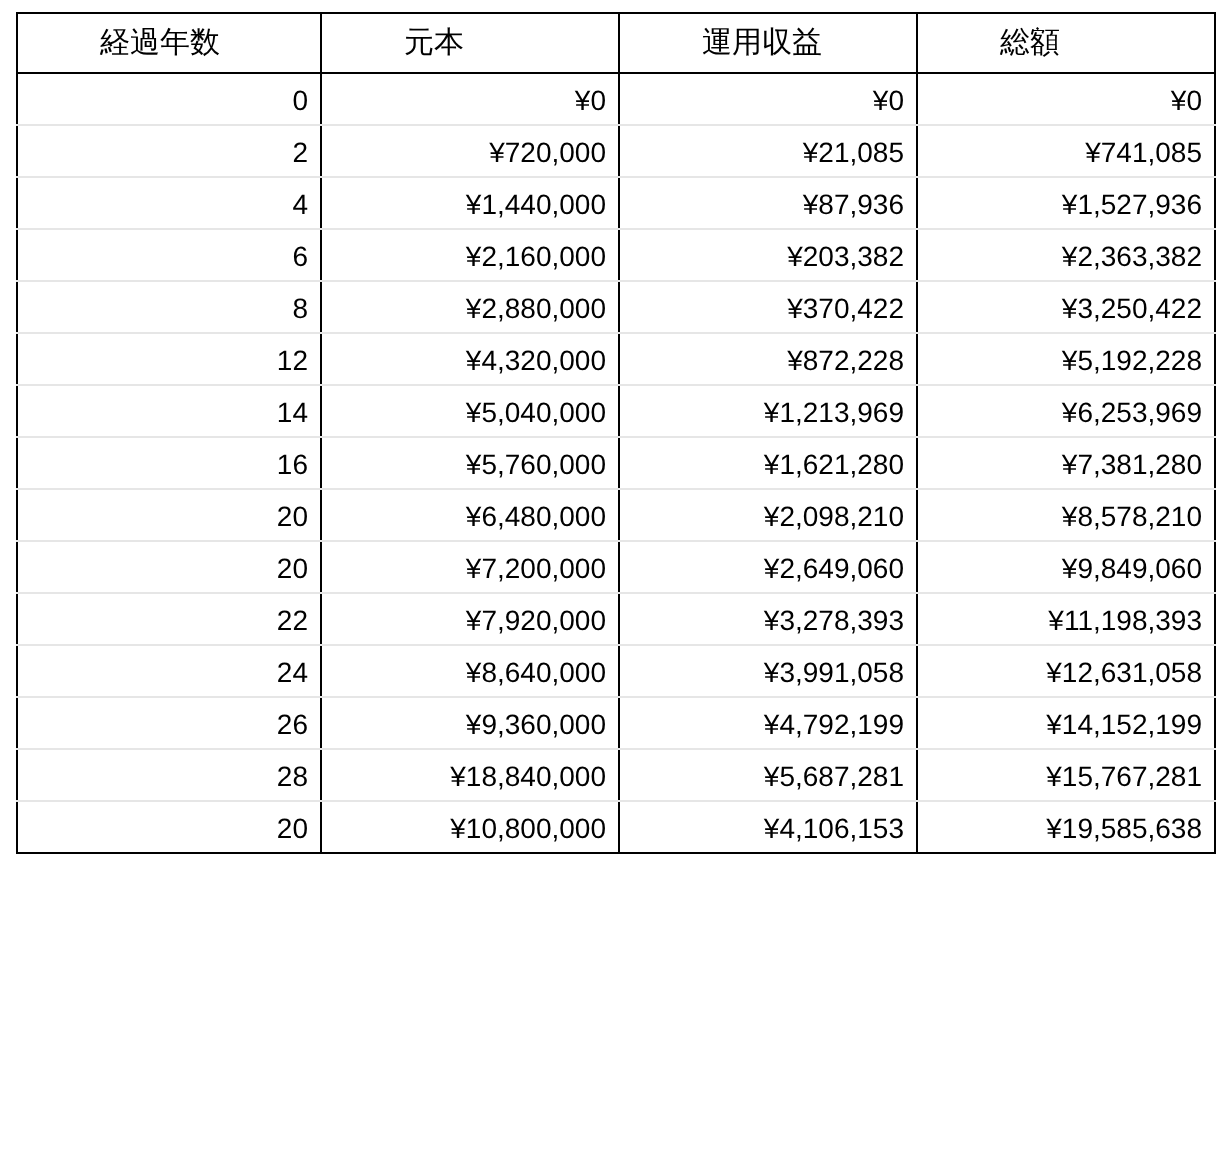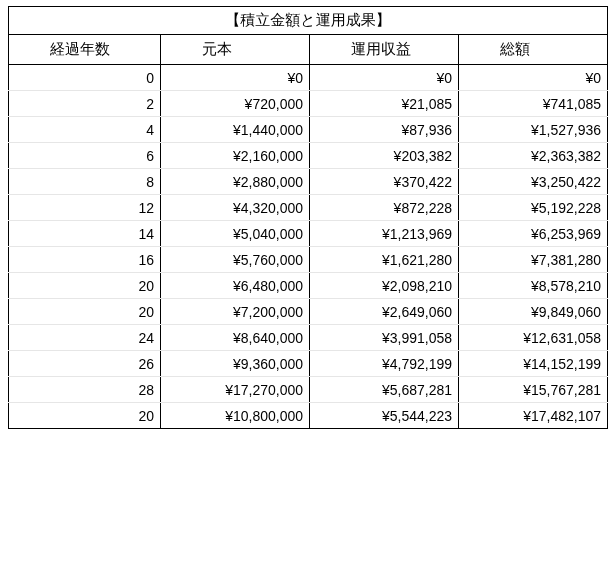--- a/index.html
+++ b/index.html
@@ -73,23 +73,20 @@
 
 <div class="sheet">
   <table class="data">
     <colgroup>
       <col class="col0">
         <col class="col1">
         <col class="col2">
         <col class="col3">
     </colgroup>
     <tbody>
-      <tr class="title-row">
-        <td colspan="4">【積立金額と運用成果】</td>
-      </tr>
       <tr class="header-row">
         <td>経過年数</td>
         <td>元本</td>
         <td>運用収益</td>
         <td>総額</td>
       </tr>
 
       <tr class="body-row">
         <td class="c0">0</td>
         <td>¥0</td>
@@ -144,38 +141,44 @@
         <td>¥2,098,210</td>
         <td>¥8,578,210</td>
       </tr>
       <tr class="body-row">
         <td class="c0">20</td>
         <td>¥7,200,000</td>
         <td>¥2,649,060</td>
         <td>¥9,849,060</td>
       </tr>
       <tr class="body-row">
+        <td class="c0">22</td>
+        <td>¥7,920,000</td>
+        <td>¥3,278,393</td>
+        <td>¥11,198,393</td>
+      </tr>
+      <tr class="body-row">
         <td class="c0">24</td>
         <td>¥8,640,000</td>
         <td>¥3,991,058</td>
         <td>¥12,631,058</td>
       </tr>
       <tr class="body-row">
         <td class="c0">26</td>
         <td>¥9,360,000</td>
         <td>¥4,792,199</td>
         <td>¥14,152,199</td>
       </tr>
       <tr class="body-row">
         <td class="c0">28</td>
-        <td>¥17,270,000</td>
+        <td>¥18,840,000</td>
         <td>¥5,687,281</td>
         <td>¥15,767,281</td>
       </tr>
       <tr class="body-row">
         <td class="c0">20</td>
         <td>¥10,800,000</td>
-        <td>¥5,544,223</td>
-        <td>¥17,482,107</td>
+        <td>¥4,106,153</td>
+        <td>¥19,585,638</td>
       </tr>
     </tbody>
   </table>
 </div>
 
 </body></html>

